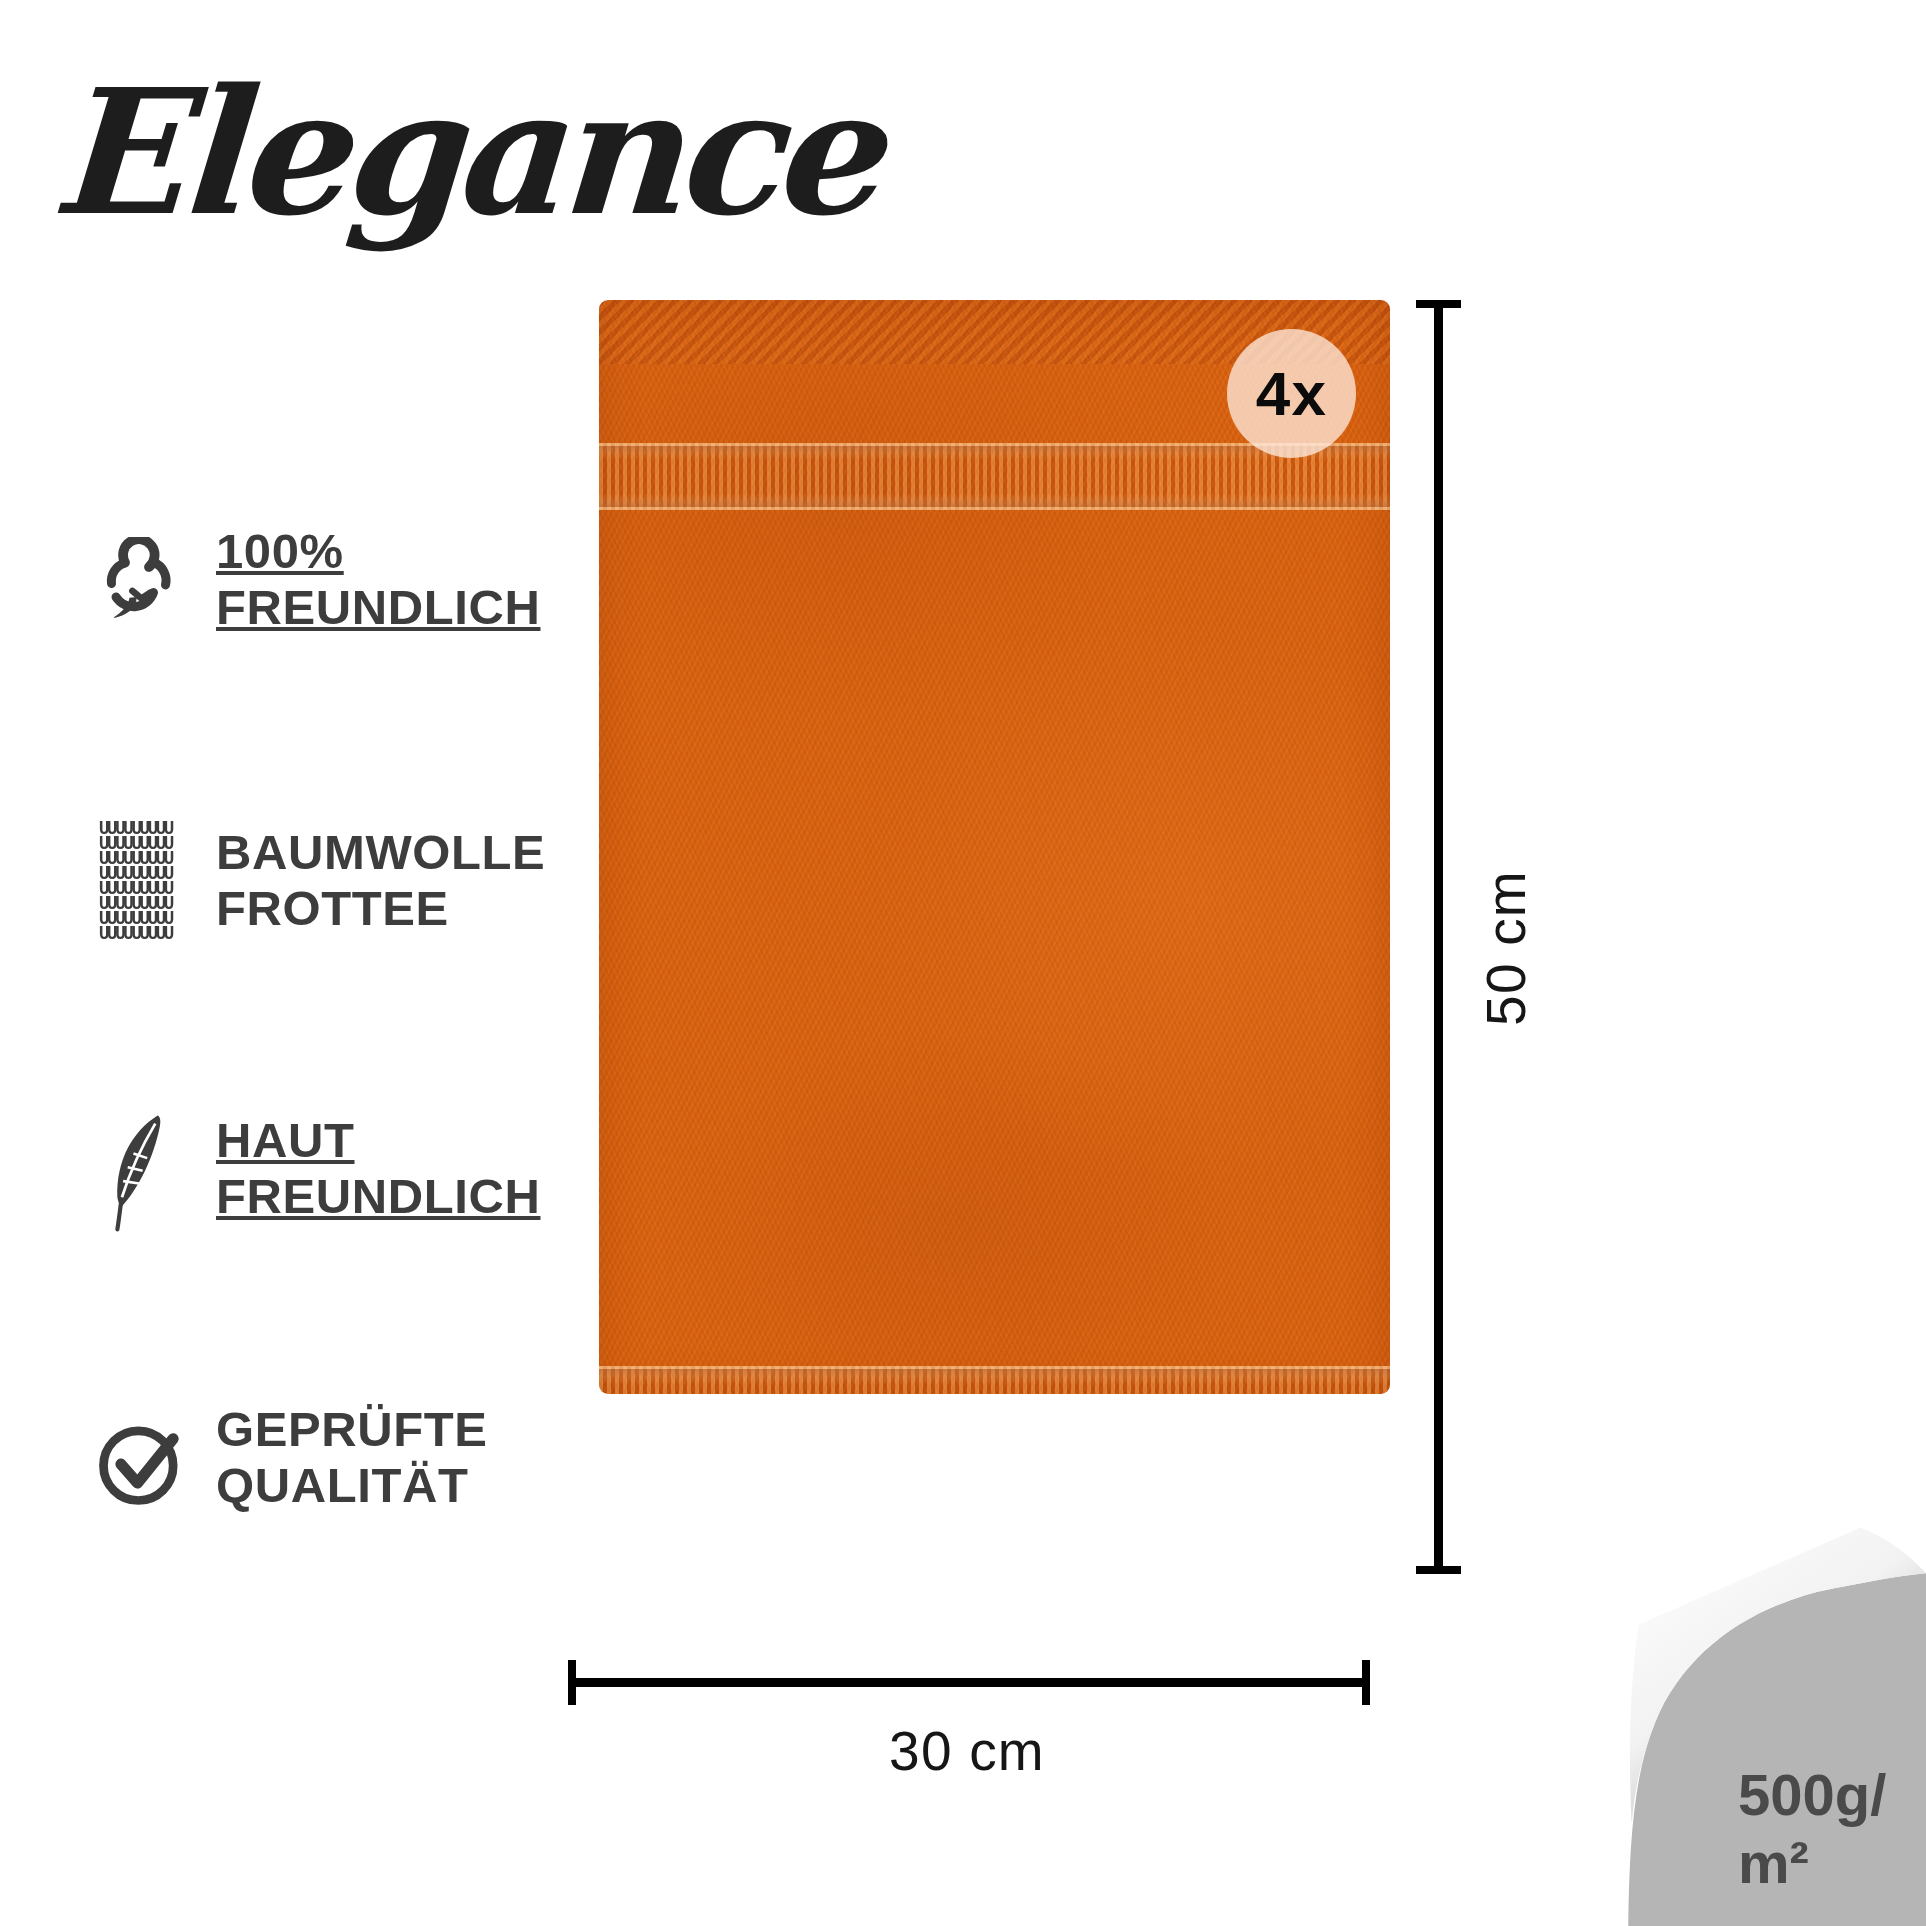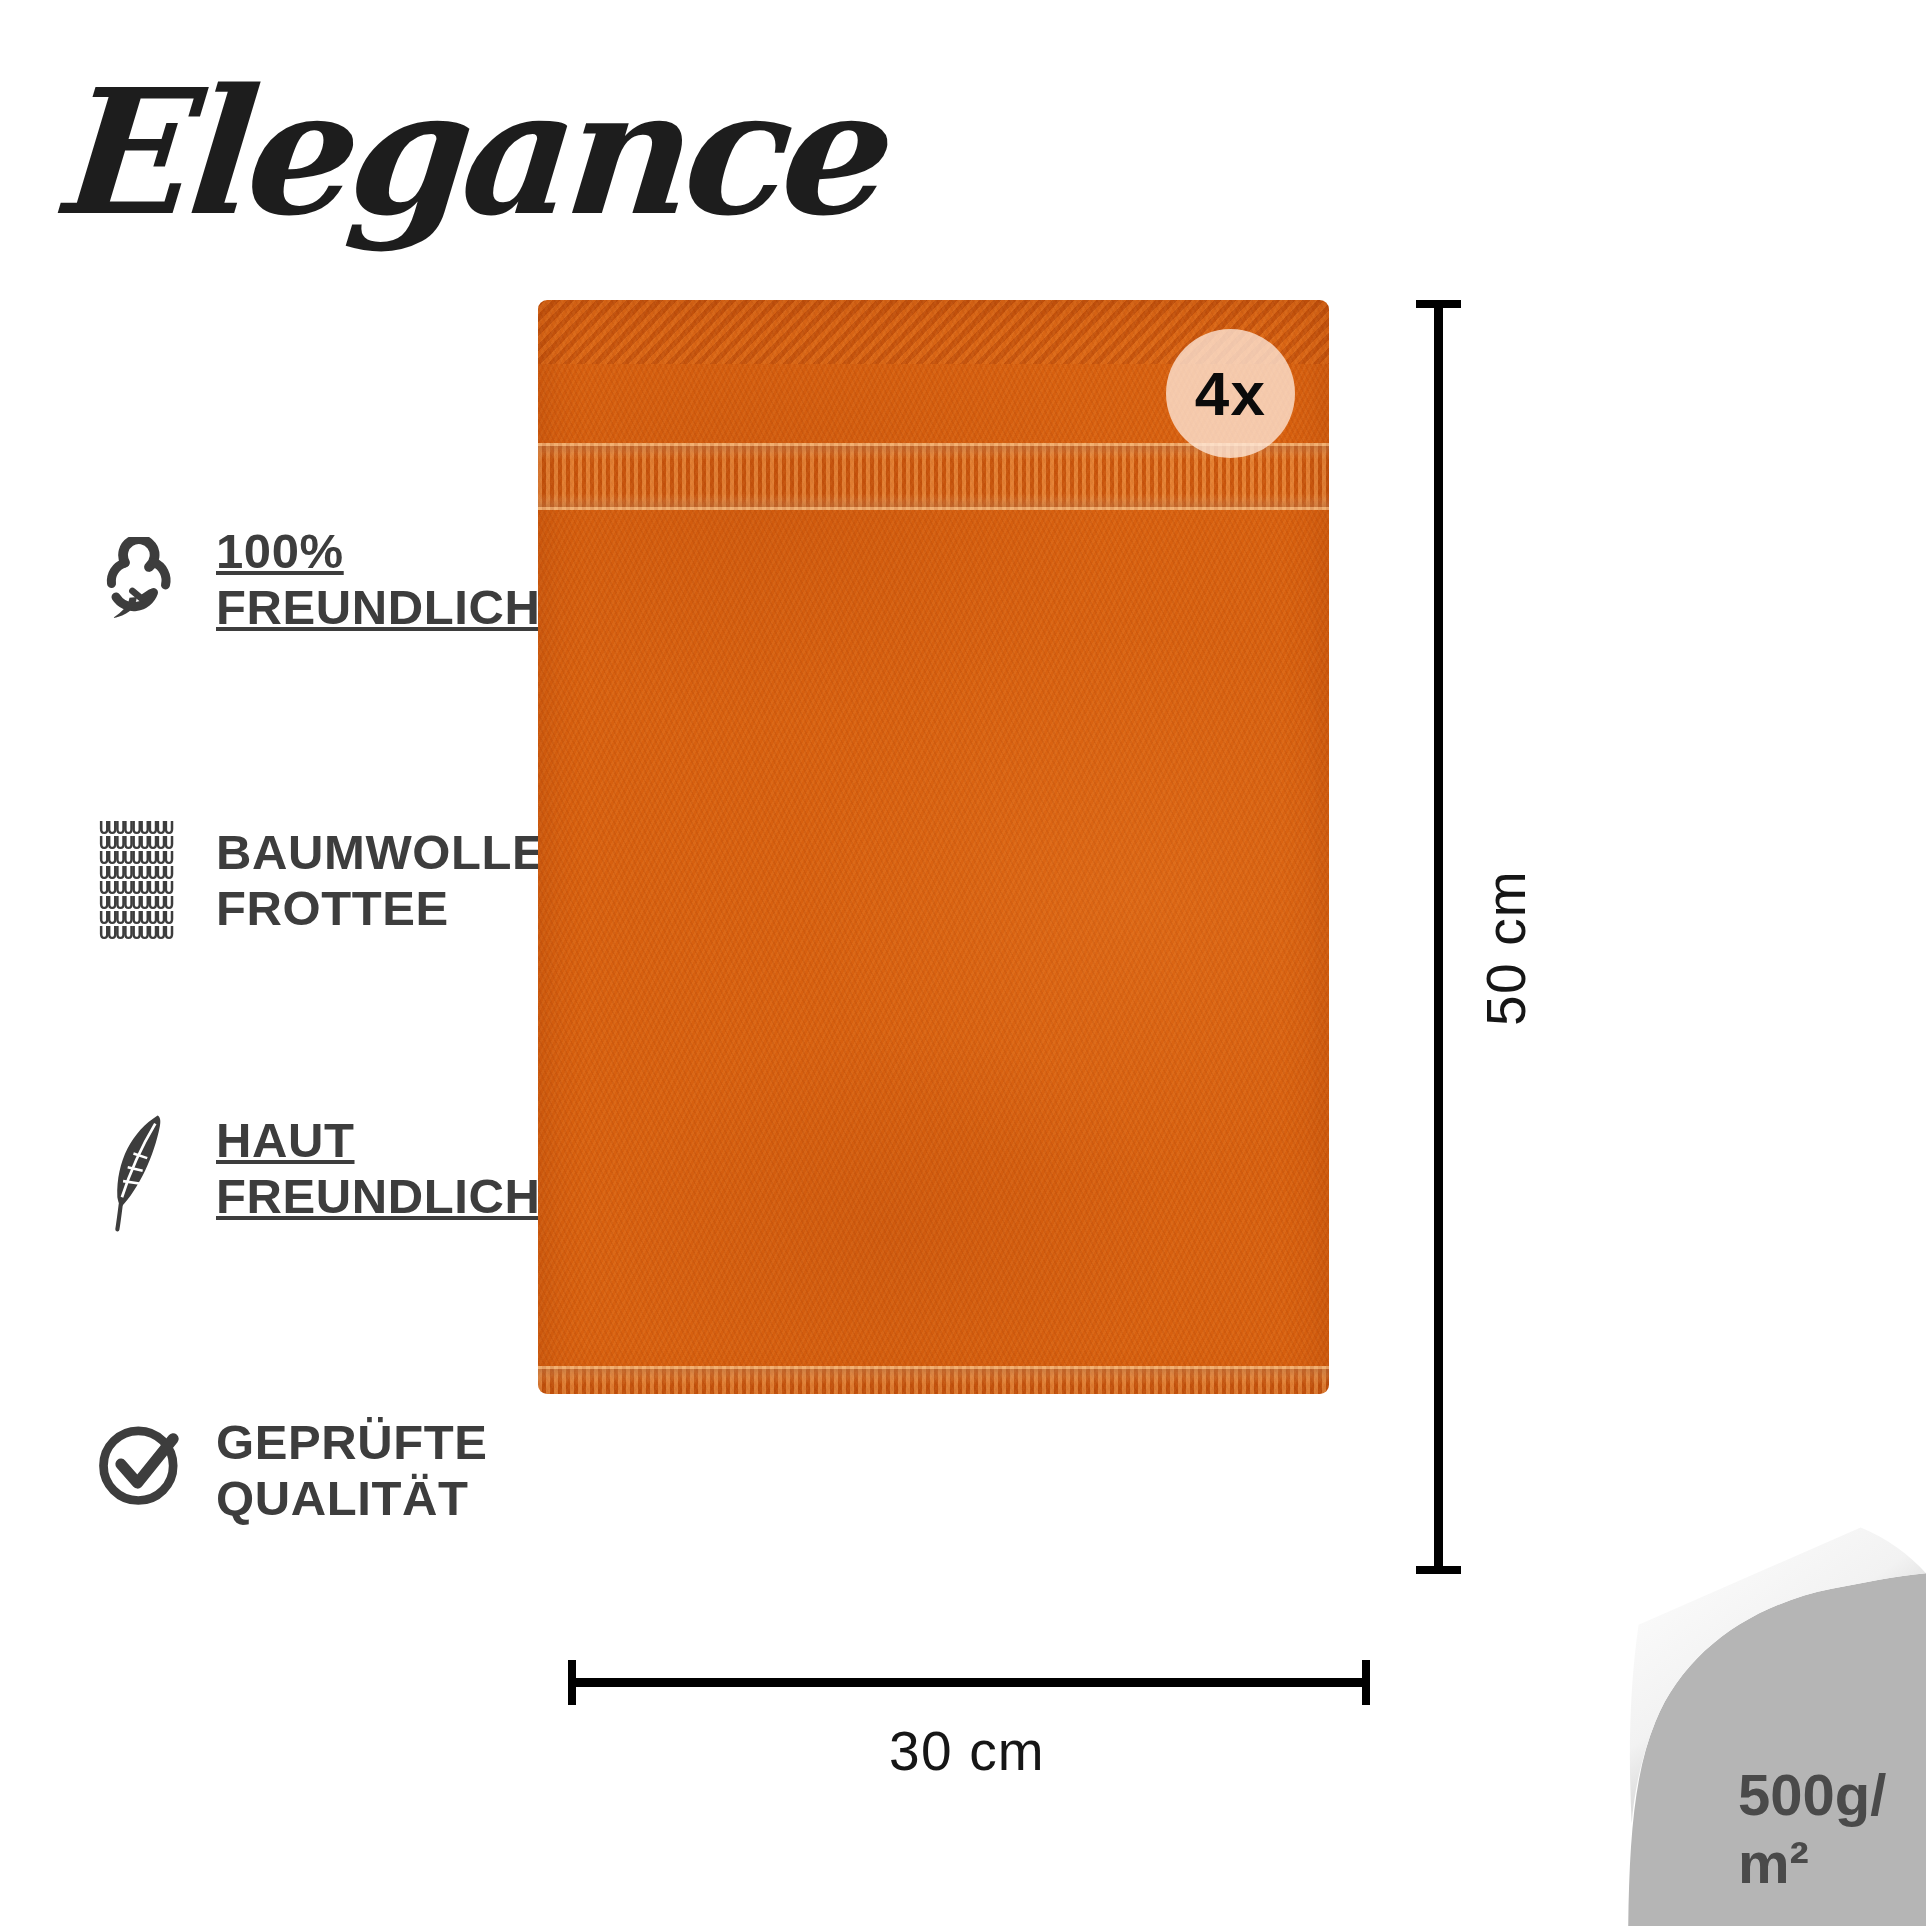--- a/index.html
+++ b/index.html
@@ -12,21 +12,21 @@
 
   
   .feat-text{left:216px;color:#3d3d3d;font-weight:bold;font-size:49px;line-height:56px;
              letter-spacing:0.6px;white-space:nowrap;}
   .ficon{color:#3d3d3d;}
   .fabric-icon{left:99px;top:821px;width:90px;height:124px;overflow:hidden;
                font-family:"DejaVu Sans Mono", monospace;font-size:17.3px;line-height:15px;
                letter-spacing:-2.3px;color:#3d3d3d;font-weight:bold;white-space:nowrap;}
 
   
-  .towel{left:538px;top:300px;width:791px;height:1094px;border-radius:9.2px;overflow:hidden;
+  .towel{left:599px;top:300px;width:791px;height:1094px;border-radius:9.2px;overflow:hidden;
     background-color:#d7600f;
     background-image:
       radial-gradient(ellipse 520px 347px at 30% 18%, rgba(150,45,0,0.12), transparent 65%),
       radial-gradient(ellipse 462px 405px at 75% 55%, rgba(255,150,60,0.13), transparent 70%),
       radial-gradient(ellipse 405px 289px at 45% 85%, rgba(140,40,0,0.11), transparent 70%),
       repeating-linear-gradient(63deg, rgba(120,35,0,0.09) 0 1.7px, rgba(0,0,0,0) 1.7px 4.6px),
       repeating-linear-gradient(117deg, rgba(255,170,90,0.11) 0 2.3px, rgba(0,0,0,0) 2.3px 5.2px);
     box-shadow: inset 0 0 40px rgba(130,40,0,0.28);}
   .hem-top{left:0;top:0;width:100%;height:64px;
     background:repeating-linear-gradient(135deg, rgba(120,30,0,0.16) 0 5.2px, rgba(240,140,55,0.15) 5.2px 10.4px);}
@@ -111,21 +111,21 @@
   <div>HAUT</div>
   <div>FREUNDLICH</div>
 </div>
 
 <div class="abs ficon" style="left:94px;top:1415px;">
   <svg width="95" height="95" viewBox="0 0 120 120" fill="none">
     <circle cx="56" cy="64" r="44" stroke="#3d3d3d" stroke-width="11"></circle>
     <path d="M34 62 L 55 86 L 100 30" stroke="#3d3d3d" stroke-width="14" stroke-linecap="round" stroke-linejoin="round"></path>
   </svg>
 </div>
-<div class="abs feat-text" style="top:1401px;margin-top:13px;">
+<div class="abs feat-text" style="top:1401px;">
   <div>GEPRÜFTE</div>
   <div>QUALITÄT</div>
 </div>
 
 <div class="abs towel">
   <div class="abs hem-top"></div>
   <div class="abs band band1"></div>
   <div class="abs band band2"></div>
   <div class="abs badge">4x</div>
 </div>

